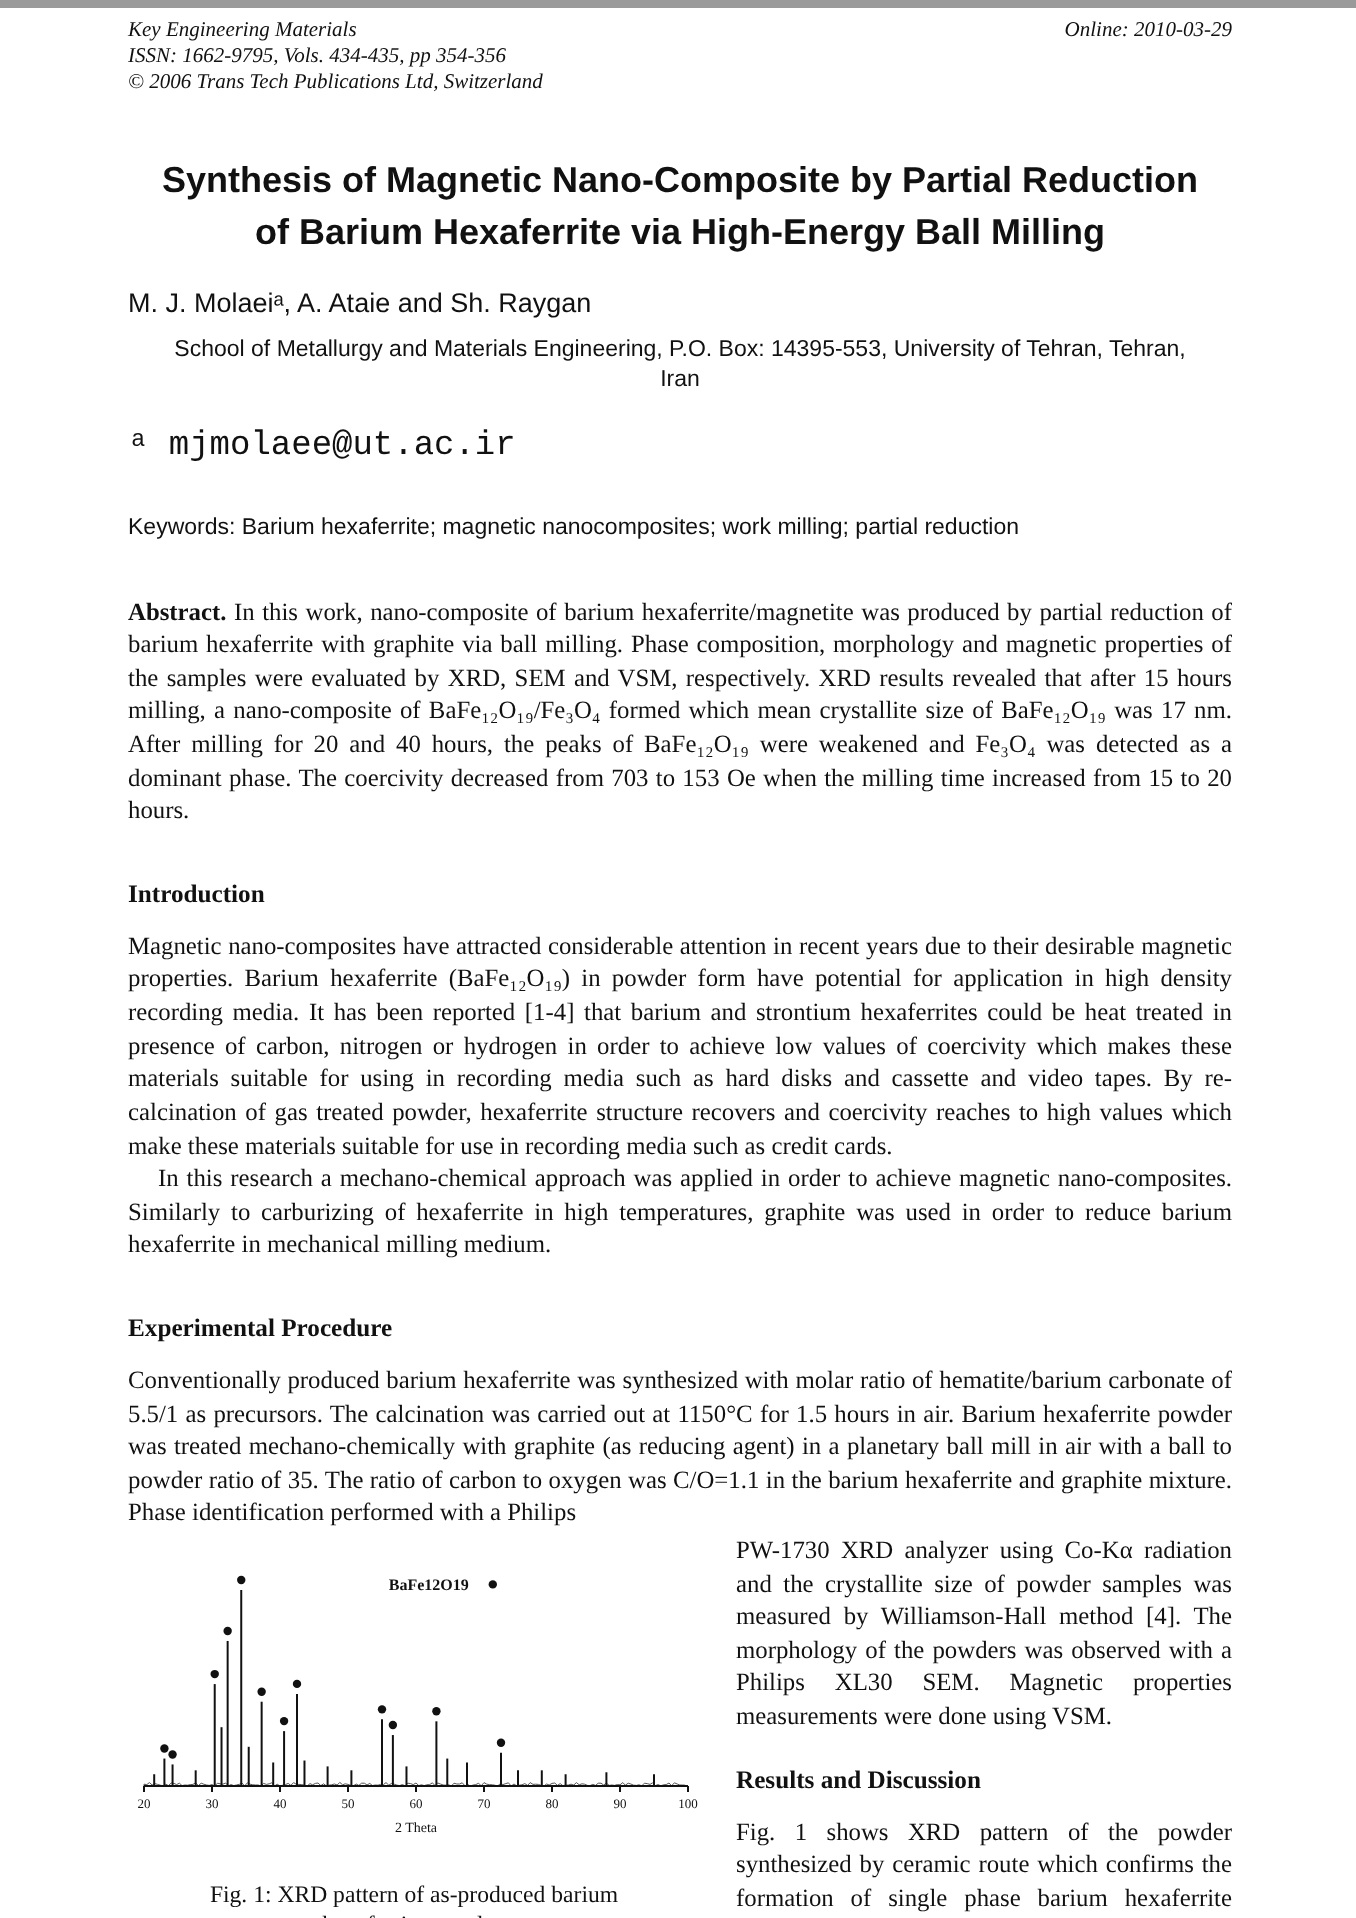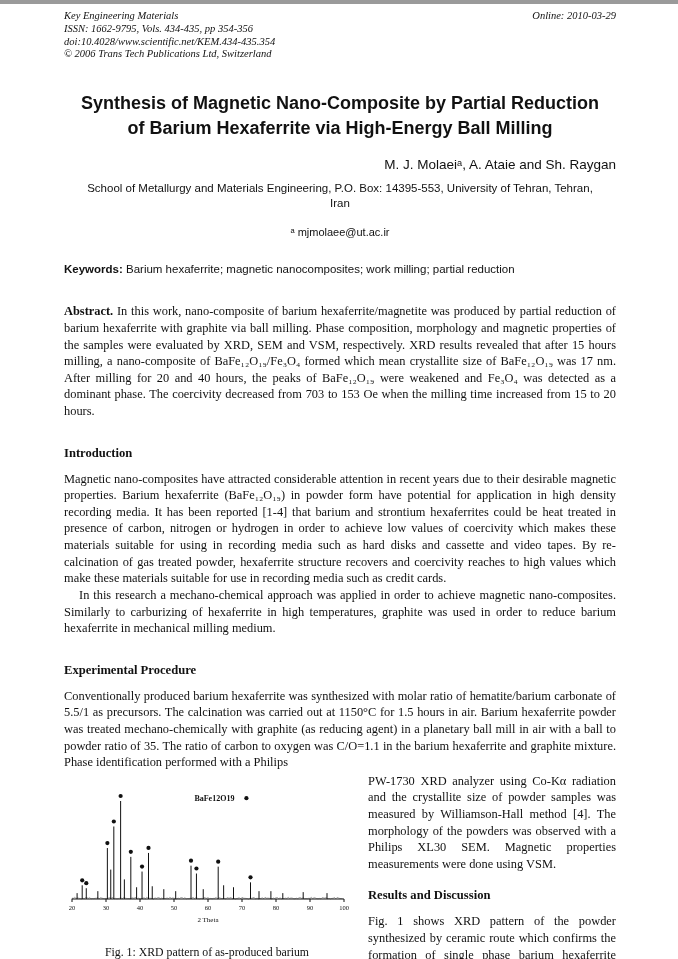--- a/index.html
+++ b/index.html
@@ -12,35 +12,35 @@
   .hdr{display:flex;justify-content:space-between;align-items:flex-start;}
   .hdr-left div{font-style:italic;font-size:10.5px;line-height:1.22;}
   .hdr-right{font-style:italic;font-size:10.5px;}
   
   .title{
     font-family:"Liberation Sans", sans-serif;font-weight:bold;
     font-size:18px;line-height:1.4;text-align:center;margin:30px 10px 0 10px;
   }
   .authors{
     font-family:"Liberation Sans", sans-serif;font-size:13.5px;
-    text-align:right;margin-top:15px;
+    text-align:left;margin-top:15px;
   }
   .affiliation{
     font-family:Liberation Sans, sans-serif;font-size:11.5px;
     text-align:center;margin-top:9px;line-height:1.3;padding:0 20px;
   }
   .email{
-    font-family:Liberation Sans, sans-serif;font-size:11px;
-    text-align:center;margin-top:16px;
+    font-family:Liberation Mono, monospace;font-size:17px;
+    margin-top:16px;
   }
   .keywords{
     font-family:"Liberation Sans", sans-serif;font-size:11.5px;
     margin-top:24px;line-height:1.3;
   }
-  .keywords .kw-label{font-weight:bold;}
+  .keywords .kw-label{font-weight:normal;}
   .para{font-size:12.4px;line-height:1.34;text-align:justify;margin:0;}
   .abstract{margin-top:26px;}
   .abstract .ab-label{font-weight:bold;}
   h2.sec{
     font-size:12.6px;font-weight:bold;margin:26px 0 10px 0;
     font-family:"Liberation Serif", serif;
   }
   .indent{text-indent:15px;}
   
   .twocol{display:flex;margin-top:2px;gap:18px;}
@@ -57,21 +57,20 @@
 </style>
 </head>
 <body>
 
 <div class="page">
 
   <div class="hdr">
     <div class="hdr-left">
       <div>Key Engineering Materials</div>
       <div>ISSN: 1662-9795, Vols. 434-435, pp 354-356</div>
-      <div>doi:10.4028/www.scientific.net/KEM.434-435.354</div>
       <div>© 2006 Trans Tech Publications Ltd, Switzerland</div>
     </div>
     <div class="hdr-right">Online: 2010-03-29</div>
   </div>
 
   <div class="title">Synthesis of Magnetic Nano-Composite by Partial Reduction of Barium Hexaferrite via High-Energy Ball Milling</div>
 
   <div class="authors">M. J. Molaeiᵃ, A. Ataie and Sh. Raygan</div>
 
   <div class="affiliation">School of Metallurgy and Materials Engineering, P.O. Box: 14395-553, University of Tehran, Tehran, Iran</div>

